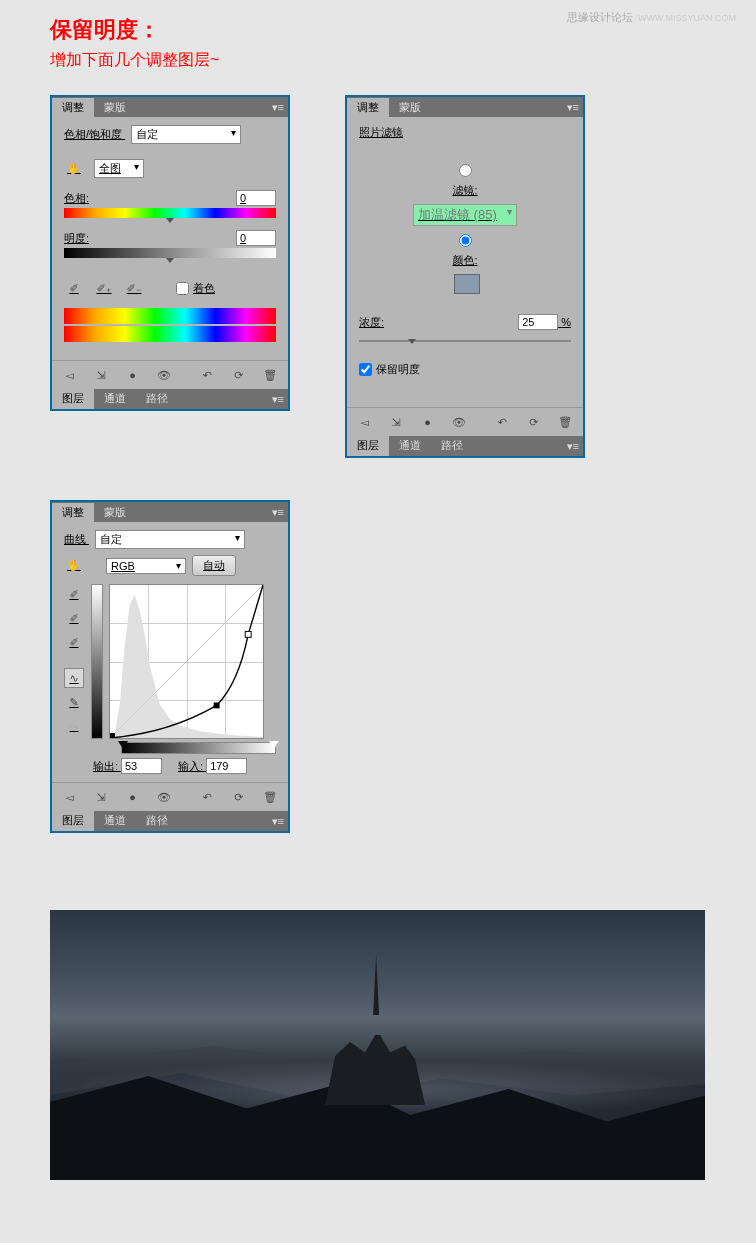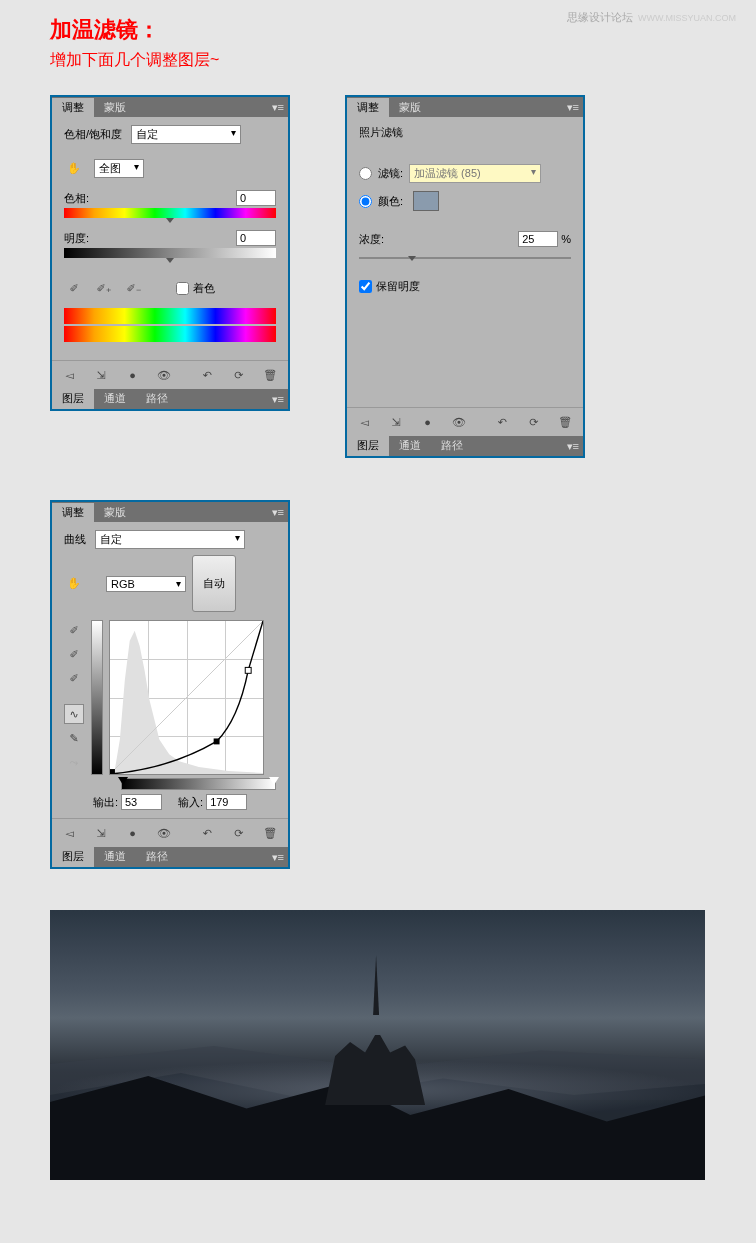--- a/index.html
+++ b/index.html
@@ -5,56 +5,56 @@
 * { box-sizing: border-box; margin: 0; padding: 0; font-family: "Microsoft YaHei", Arial, sans-serif; }
 body { background: #e6e6e6; width: 756px; height: 1243px; position: relative; font-size: 12px; }
 .header-title { color: #ff0000; font-size: 22px; font-weight: bold; position: absolute; top: 15px; left: 50px; }
 .header-sub { color: #ff0000; font-size: 16px; position: absolute; top: 50px; left: 50px; }
 .watermark { position: absolute; top: 10px; right: 20px; color: #aaa; font-size: 11px; }
 .panel { position: absolute; background: #b6b6b6; border: 2px solid #0369a1; font-size: 11px; color: #000; }
 .panel-tabs { display: flex; background: #707070; height: 20px; align-items: center; }
 .tab { background: #b6b6b6; color: #000; padding: 2px 10px; font-size: 11px; cursor: pointer; }
 .tab.inactive { background: #707070; color: #ddd; }
 .panel-menu { margin-left: auto; width: 20px; height: 20px; display: flex; align-items: center; justify-content: center; color: #ddd; cursor: pointer; }
-.panel-body { padding: 8px 12px; }
+.panel-body { padding: 8px 12px; text-decoration: underline; }
 .panel-title { font-size: 11px; padding-bottom: 6px; }
 .dropdown { display: inline-block; background: #fff; border: 1px solid #888; padding: 1px 4px; font-size: 11px; min-width: 110px; position: relative; }
 .dropdown::after { content: "▾"; position: absolute; right: 4px; font-size: 10px; }
 .small-drop { min-width: 50px; }
 .slider-row { margin: 12px 0; }
 .slider-label { font-size: 11px; display: flex; justify-content: space-between; align-items: center; }
 .num-field { background: #fff; border: 1px solid #888; width: 40px; padding: 1px 3px; font-size: 11px; text-align: left; }
 .rainbow { height: 10px; background: linear-gradient(to right, red, orange, yellow, lime, cyan, blue, magenta, red); position: relative; margin-top: 2px; }
 .sat-bar { height: 10px; background: linear-gradient(to right, #555, #d44, #f99); margin-top: 2px; position: relative; }
 .bright-bar { height: 10px; background: linear-gradient(to right, #000, #888, #fff); margin-top: 2px; position: relative; }
 .tri { position: absolute; top: 100%; width: 0; height: 0; border-left: 4px solid transparent; border-right: 4px solid transparent; border-top: 5px solid #555; transform: translateX(-4px); }
 .eyedroppers { display: flex; gap: 10px; align-items: center; margin-top: 20px; }
 .tool-icon { width: 20px; height: 20px; display: flex; align-items: center; justify-content: center; color: #444; cursor: pointer; }
 .checkbox-row { display: inline-flex; align-items: center; gap: 4px; font-size: 11px; }
 .gradient-strip { height: 16px; margin-top: 10px; background: linear-gradient(to right, red, orange, yellow, lime, cyan, blue, magenta, red); }
 .footer-icons { display: flex; align-items: center; gap: 12px; padding: 4px 8px; border-top: 1px solid #999; background: #b6b6b6; }
 .footer-icons .spacer { flex: 1; }
 .bottom-tabs { display: flex; background: #707070; height: 20px; }
-.radio-row { display: flex; align-items: center; gap: 6px; margin: 8px 0; font-size: 11px; }
+.radio-row { display: flex; align-items: center; gap: 6px; margin: 8px 0; font-size: 11px; flex-direction: column; }
 input[type=radio] { margin: 0; }
-.disabled-drop { background: #fef9c3; color: #777; border: 1px solid #999; padding: 1px 4px; font-size: 11px; width: 132px; display: inline-block; position: relative; }
+.disabled-drop { background: #86efac; color: #777; border: 1px solid #999; padding: 1px 4px; font-size: 13px; width: 104px; display: inline-block; position: relative; }
 .disabled-drop::after { content: "▾"; position: absolute; right: 4px; font-size: 10px; }
 .swatch { width: 26px; height: 20px; background: #8a9bad; border: 1px solid #666; display: inline-block; vertical-align: middle; }
 .density-slider { height: 2px; background: #888; position: relative; margin-top: 10px; }
 .density-slider .tri { top: -1px; }
 .curves-grid { background: #fff; border: 1px solid #888; width: 155px; height: 155px; position: relative; margin-left: 4px; }
 .curves-grid .hline, .curves-grid .vline { position: absolute; background: #ccc; }
 .hline { width: 100%; height: 1px; }
 .vline { height: 100%; width: 1px; }
 .curves-row { display: flex; gap: 6px; align-items: flex-start; }
 .side-tools { display: flex; flex-direction: column; gap: 4px; width: 22px; }
 .side-tools .tool-icon { border: 1px solid transparent; }
 .side-tools .tool-icon.active { background: #d8d8d8; border: 1px solid #888; }
 .curve-controls { display: flex; align-items: center; gap: 6px; margin: 6px 0 8px 0; }
-.auto-btn { background: linear-gradient(#eee,#ccc); border: 1px solid #888; padding: 20px 10px; font-size: 11px; cursor: pointer; border-radius: 3px; }
+.auto-btn { background: linear-gradient(#eee,#ccc); border: 1px solid #888; padding: 2px 10px; font-size: 11px; cursor: pointer; border-radius: 3px; }
 .io-row { display: flex; gap: 16px; margin-top: 4px; font-size: 11px; justify-content: center; }
 .io-row .num-field { width: 41px; }
 .bw-grad-v { width: 12px; height: 155px; background: linear-gradient(to bottom, #fff, #000); border: 1px solid #888; }
 .bw-grad-h { height: 12px; width: 155px; background: linear-gradient(to right, #000, #fff); border: 1px solid #888; margin: 3px 0 0 30px; position: relative; }
 .curve-svg { position: absolute; top: 0; left: 0; width: 100%; height: 100%; }
 .histogram { position: absolute; bottom: 0; left: 0; width: 100%; height: 100%; }
 .result-img { position: absolute; left: 50px; top: 910px; width: 655px; height: 270px; background: linear-gradient(180deg, #2a3642 0%, #3a4552 15%, #4a5562 30%, #5a6570 40%, #2a3038 60%, #0f1419 100%); overflow: hidden; }
 .castle { position: absolute; left: 42%; top: 75px; width: 100px; height: 120px; }
 .castle-body { width: 100%; height: 70px; background: #1a1d22; position: absolute; bottom: 0; clip-path: polygon(10% 30%, 25% 10%, 40% 25%, 50% 0%, 55% 0%, 65% 25%, 80% 15%, 90% 35%, 100% 100%, 0% 100%); }
 .spire { position: absolute; left: 48px; top: -30px; width: 6px; height: 60px; background: #1a1d22; clip-path: polygon(50% 0%, 100% 100%, 0% 100%); }
@@ -65,21 +65,21 @@
 .fog { position: absolute; bottom: 60px; width: 100%; height: 60px; background: radial-gradient(ellipse at 50% 50%, rgba(150,160,175,0.35), transparent 70%); }
 </style>
 </head>
 <body>
 
 <div class="watermark">
   <span>思缘设计论坛</span>
   <span style="font-size:9px;color:#ccc;margin-left:2px">WWW.MISSYUAN.COM</span>
 </div>
 
-<div class="header-title">加温滤镜：</div>
+<div class="header-title">保留明度：</div>
 <div class="header-sub">增加下面几个调整图层~</div>
 
 <div class="panel" style="left:50px; top:95px; width:240px;">
   <div class="panel-tabs">
     <div class="tab">调整</div>
     <div class="tab inactive">蒙版</div>
     <div class="panel-menu">▾≡</div>
   </div>
   <div class="panel-body">
     <span class="panel-title">色相/饱和度</span>

